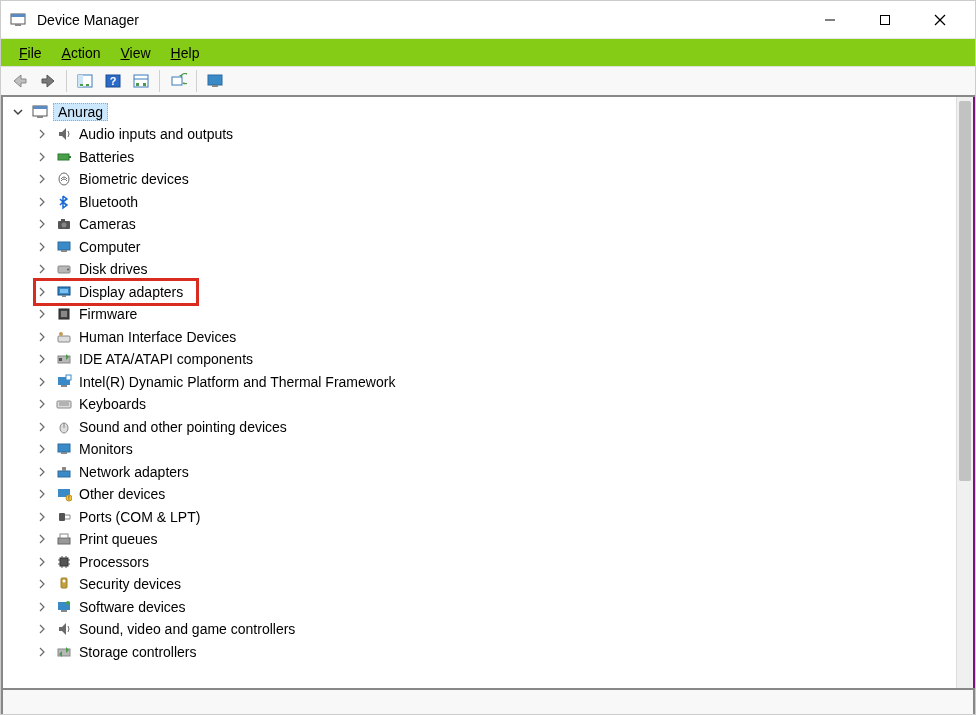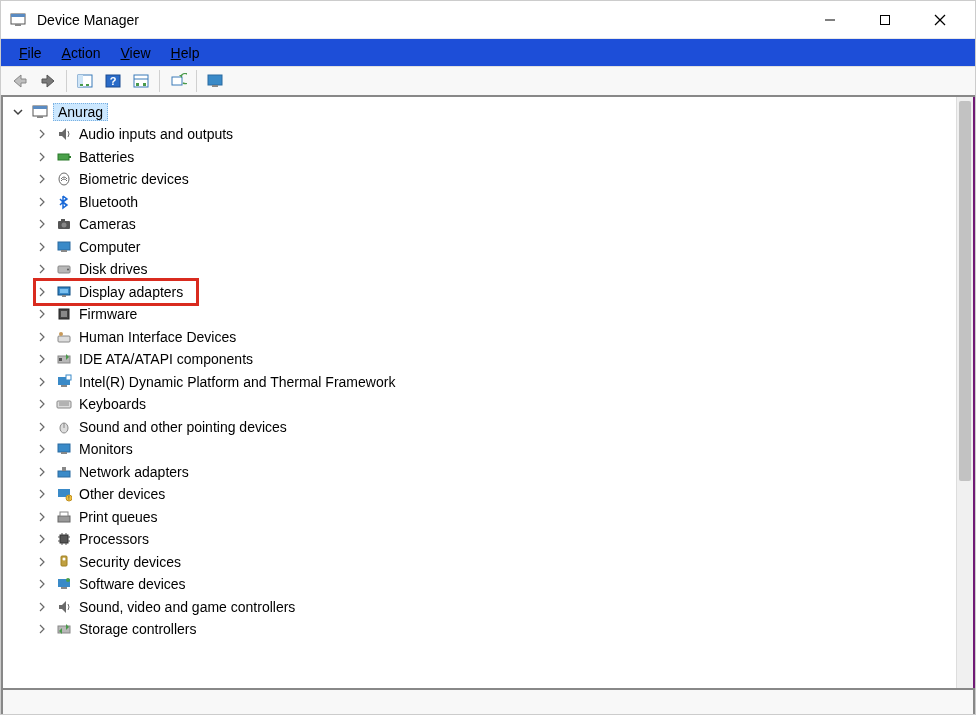--- a/index.html
+++ b/index.html
@@ -35,21 +35,21 @@
     width: 55px; height: 38px;
     display: flex; align-items: center; justify-content: center;
     color: #000;
   }
   .menubar {
     height: 28px;
     display: flex;
     align-items: center;
     padding: 0 8px;
     border-bottom: 1px solid #e0e0e0;
-    background: #1d4ed8;
+    background: #84cc16;
     font-size: 14px;
   }
   .menu-item {
     padding: 3px 10px;
     cursor: default;
   }
   .menu-item .ul { text-decoration: underline; }
   .toolbar {
     height: 30px;
     display: flex;
@@ -509,20 +509,34 @@
           <span class="node-label">Other devices</span>
         </div>
         <div class="node">
           <span class="expand">
             <svg width="10" height="10" viewBox="0 0 10 10">
               <path d="M3 1 L7 5 L3 9" fill="none" stroke="#6a6a6a" stroke-width="1.2"></path>
             </svg>
           </span>
           <span class="node-icon">
             <svg width="16" height="16" viewBox="0 0 16 16">
+              <rect x="3" y="4" width="6" height="8" rx="1" fill="#555"></rect>
+              <path d="M9 6 L14 6 L14 10 L9 10" fill="none" stroke="#888"></path>
+            </svg>
+          </span>
+          <span class="node-label">Ports (COM &amp; LPT)</span>
+        </div>
+        <div class="node">
+          <span class="expand">
+            <svg width="10" height="10" viewBox="0 0 10 10">
+              <path d="M3 1 L7 5 L3 9" fill="none" stroke="#6a6a6a" stroke-width="1.2"></path>
+            </svg>
+          </span>
+          <span class="node-icon">
+            <svg width="16" height="16" viewBox="0 0 16 16">
               <rect x="2" y="7" width="12" height="6" fill="#999" stroke="#666"></rect>
               <rect x="4" y="3" width="8" height="4" fill="#fff" stroke="#888"></rect>
             </svg>
           </span>
           <span class="node-label">Print queues</span>
         </div>
         <div class="node">
           <span class="expand">
             <svg width="10" height="10" viewBox="0 0 10 10">
               <path d="M3 1 L7 5 L3 9" fill="none" stroke="#6a6a6a" stroke-width="1.2"></path>

